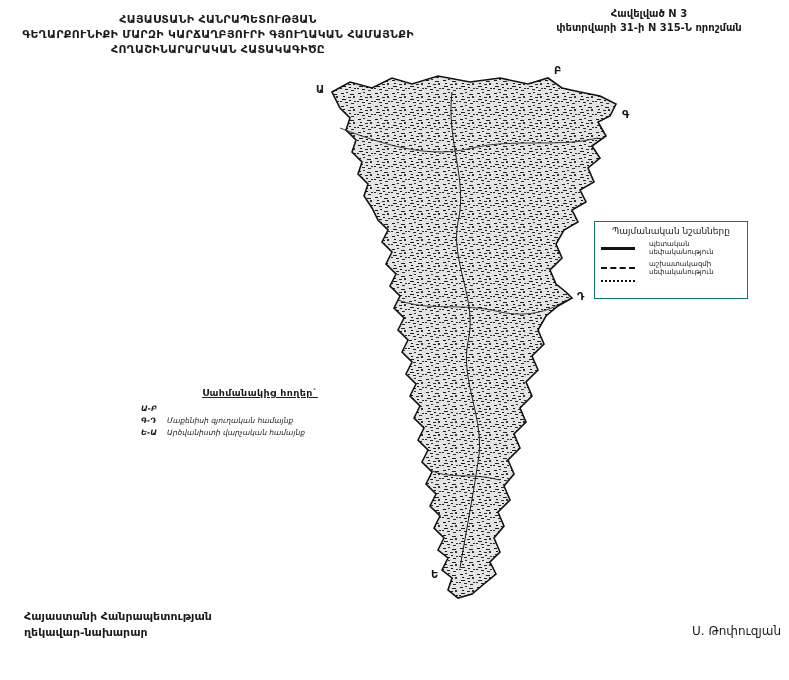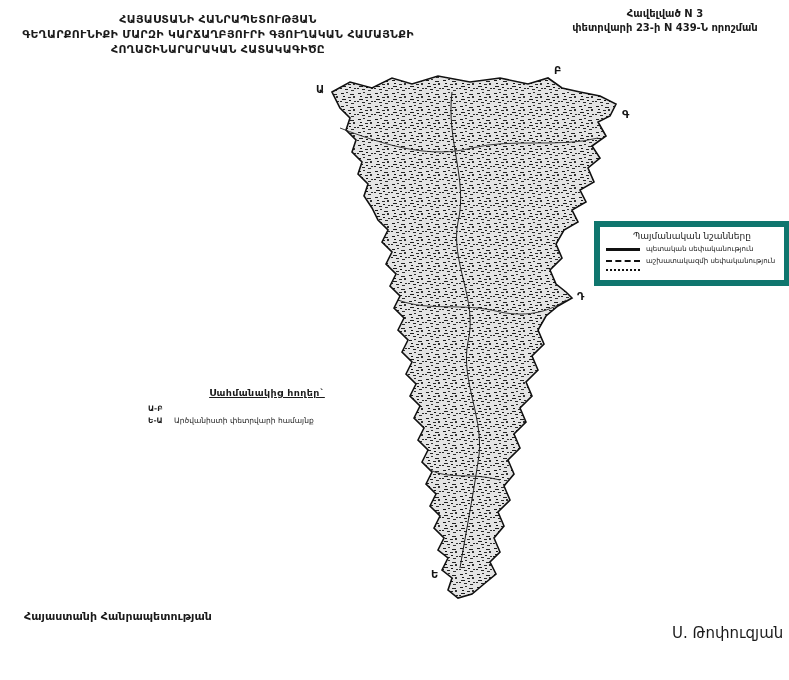--- a/index.html
+++ b/index.html
@@ -6,47 +6,47 @@
   .page{
     position:relative;width:789px;height:680px;background:#ffffff;
     overflow:hidden;font-family:"DejaVu Sans",sans-serif;color:#1b1b1b;
     margin:0 auto;
   }
   .title-block{
     position:absolute;left:8px;top:12px;width:420px;text-align:center;
     font-weight:bold;font-size:11px;line-height:15px;letter-spacing:.3px;
   }
   .annex-block{
-    position:absolute;right:6px;top:7px;width:236px;text-align:center;
+    position:absolute;right:22px;top:7px;width:236px;text-align:center;
     font-weight:bold;font-size:10px;line-height:14px;
   }
   .legend{
-    position:absolute;left:594px;top:221px;width:196px;box-sizing:border-box;
-    border:6px solid #0f766e;background:rgba(255,255,255,.92);padding:4px 6px 5px;
+    position:absolute;left:594px;top:221px;width:154px;box-sizing:border-box;
+    border:1px solid #0f766e;background:rgba(255,255,255,.92);padding:4px 6px 12px;
   }
   .legend-title{font-size:9px;text-align:center;margin-bottom:4px;}
-  .legend-item{display:flex;align-items:center;gap:6px;margin:4px 0;font-size:7px;line-height:8px;}
+  .legend-item{display:flex;align-items:center;gap:14px;margin:4px 0;font-size:7px;line-height:8px;}
   .sym{flex:0 0 34px;width:34px;height:0;}
   .sym-0{border-top:3px solid #111;}
   .sym-1{border-top:2px dashed #111;}
   .sym-2{border-top:2px dotted #111;}
   .adjacent{
-    position:absolute;left:148px;top:388px;width:238px;font-size:7.5px;line-height:9.5px;
+    position:absolute;left:141px;top:388px;width:238px;font-size:7.5px;line-height:9.5px;
   }
   .adjacent-title{
     font-size:9.5px;font-weight:bold;text-align:center;margin-bottom:6px;
     letter-spacing:.4px;text-decoration:underline;
   }
-  .adj-item{display:flex;gap:4px;margin:2.5px 0;}
+  .adj-item{display:flex;gap:4px;margin:2.5px 0;font-style:italic;}
   .adj-code{font-weight:bold;flex:0 0 22px;white-space:nowrap;}
   .adj-label{flex:1;}
   .footer-left{
     position:absolute;left:24px;top:609px;font-weight:bold;font-size:11px;line-height:15.5px;
   }
-  .signature{position:absolute;left:672px;top:624px;font-size:15px;}
+  .signature{position:absolute;left:692px;top:624px;font-size:12px;}
   .map-svg{position:absolute;left:0;top:0;}
   .map-letter{font-family:"DejaVu Sans",sans-serif;font-size:10px;font-weight:bold;fill:#141414;}
 </style>
 </head>
 <body>
 
 <div class="page">
 
   <svg class="map-svg" width="789" height="680" viewBox="0 0 789 680">
     <defs>
@@ -82,21 +82,21 @@
   </svg>
 
   <div class="title-block">
     <div>ՀԱՅԱՍՏԱՆԻ ՀԱՆՐԱՊԵՏՈՒԹՅԱՆ</div>
     <div>ԳԵՂԱՐՔՈՒՆԻՔԻ ՄԱՐԶԻ ԿԱՐՃԱՂԲՅՈՒՐԻ ԳՅՈՒՂԱԿԱՆ ՀԱՄԱՅՆՔԻ</div>
     <div>ՀՈՂԱՇԻՆԱՐԱՐԱԿԱՆ ՀԱՏԱԿԱԳԻԾԸ</div>
   </div>
 
   <div class="annex-block">
     <div>Հավելված N 3</div>
-    <div>փետրվարի 23-ի N 439-Ն որոշման</div>
+    <div>փետրվարի 31-ի N 315-Ն որոշման</div>
   </div>
 
   <div class="legend">
     <div class="legend-title">Պայմանական նշանները</div>
     <div class="legend-item">
       <span class="sym sym-0"></span>
       <span>պետական սեփականություն</span>
     </div>
     <div class="legend-item">
       <span class="sym sym-1"></span>
@@ -107,24 +107,29 @@
     </div>
   </div>
 
   <div class="adjacent">
     <div class="adjacent-title">Սահմանակից հողեր`</div>
 
     <div class="adj-item">
       <span class="adj-code">Ա-Բ</span>
     </div>
     <div class="adj-item">
+      <span class="adj-code">Գ-Դ</span>
+      <span class="adj-label">Մաքենիսի գյուղական համայնք</span>
+    </div>
+    <div class="adj-item">
       <span class="adj-code">Ե-Ա</span>
-      <span class="adj-label">Արծվանիստի փետրվարի համայնք</span>
+      <span class="adj-label">Արծվանիստի վարչական համայնք</span>
     </div>
   </div>
 
   <div class="footer-left">
     <div>Հայաստանի Հանրապետության</div>
+    <div>ղեկավար-նախարար</div>
   </div>
 
   <div class="signature">Ս. Թոփուզյան</div>
 
 </div>
 
 </body></html>

